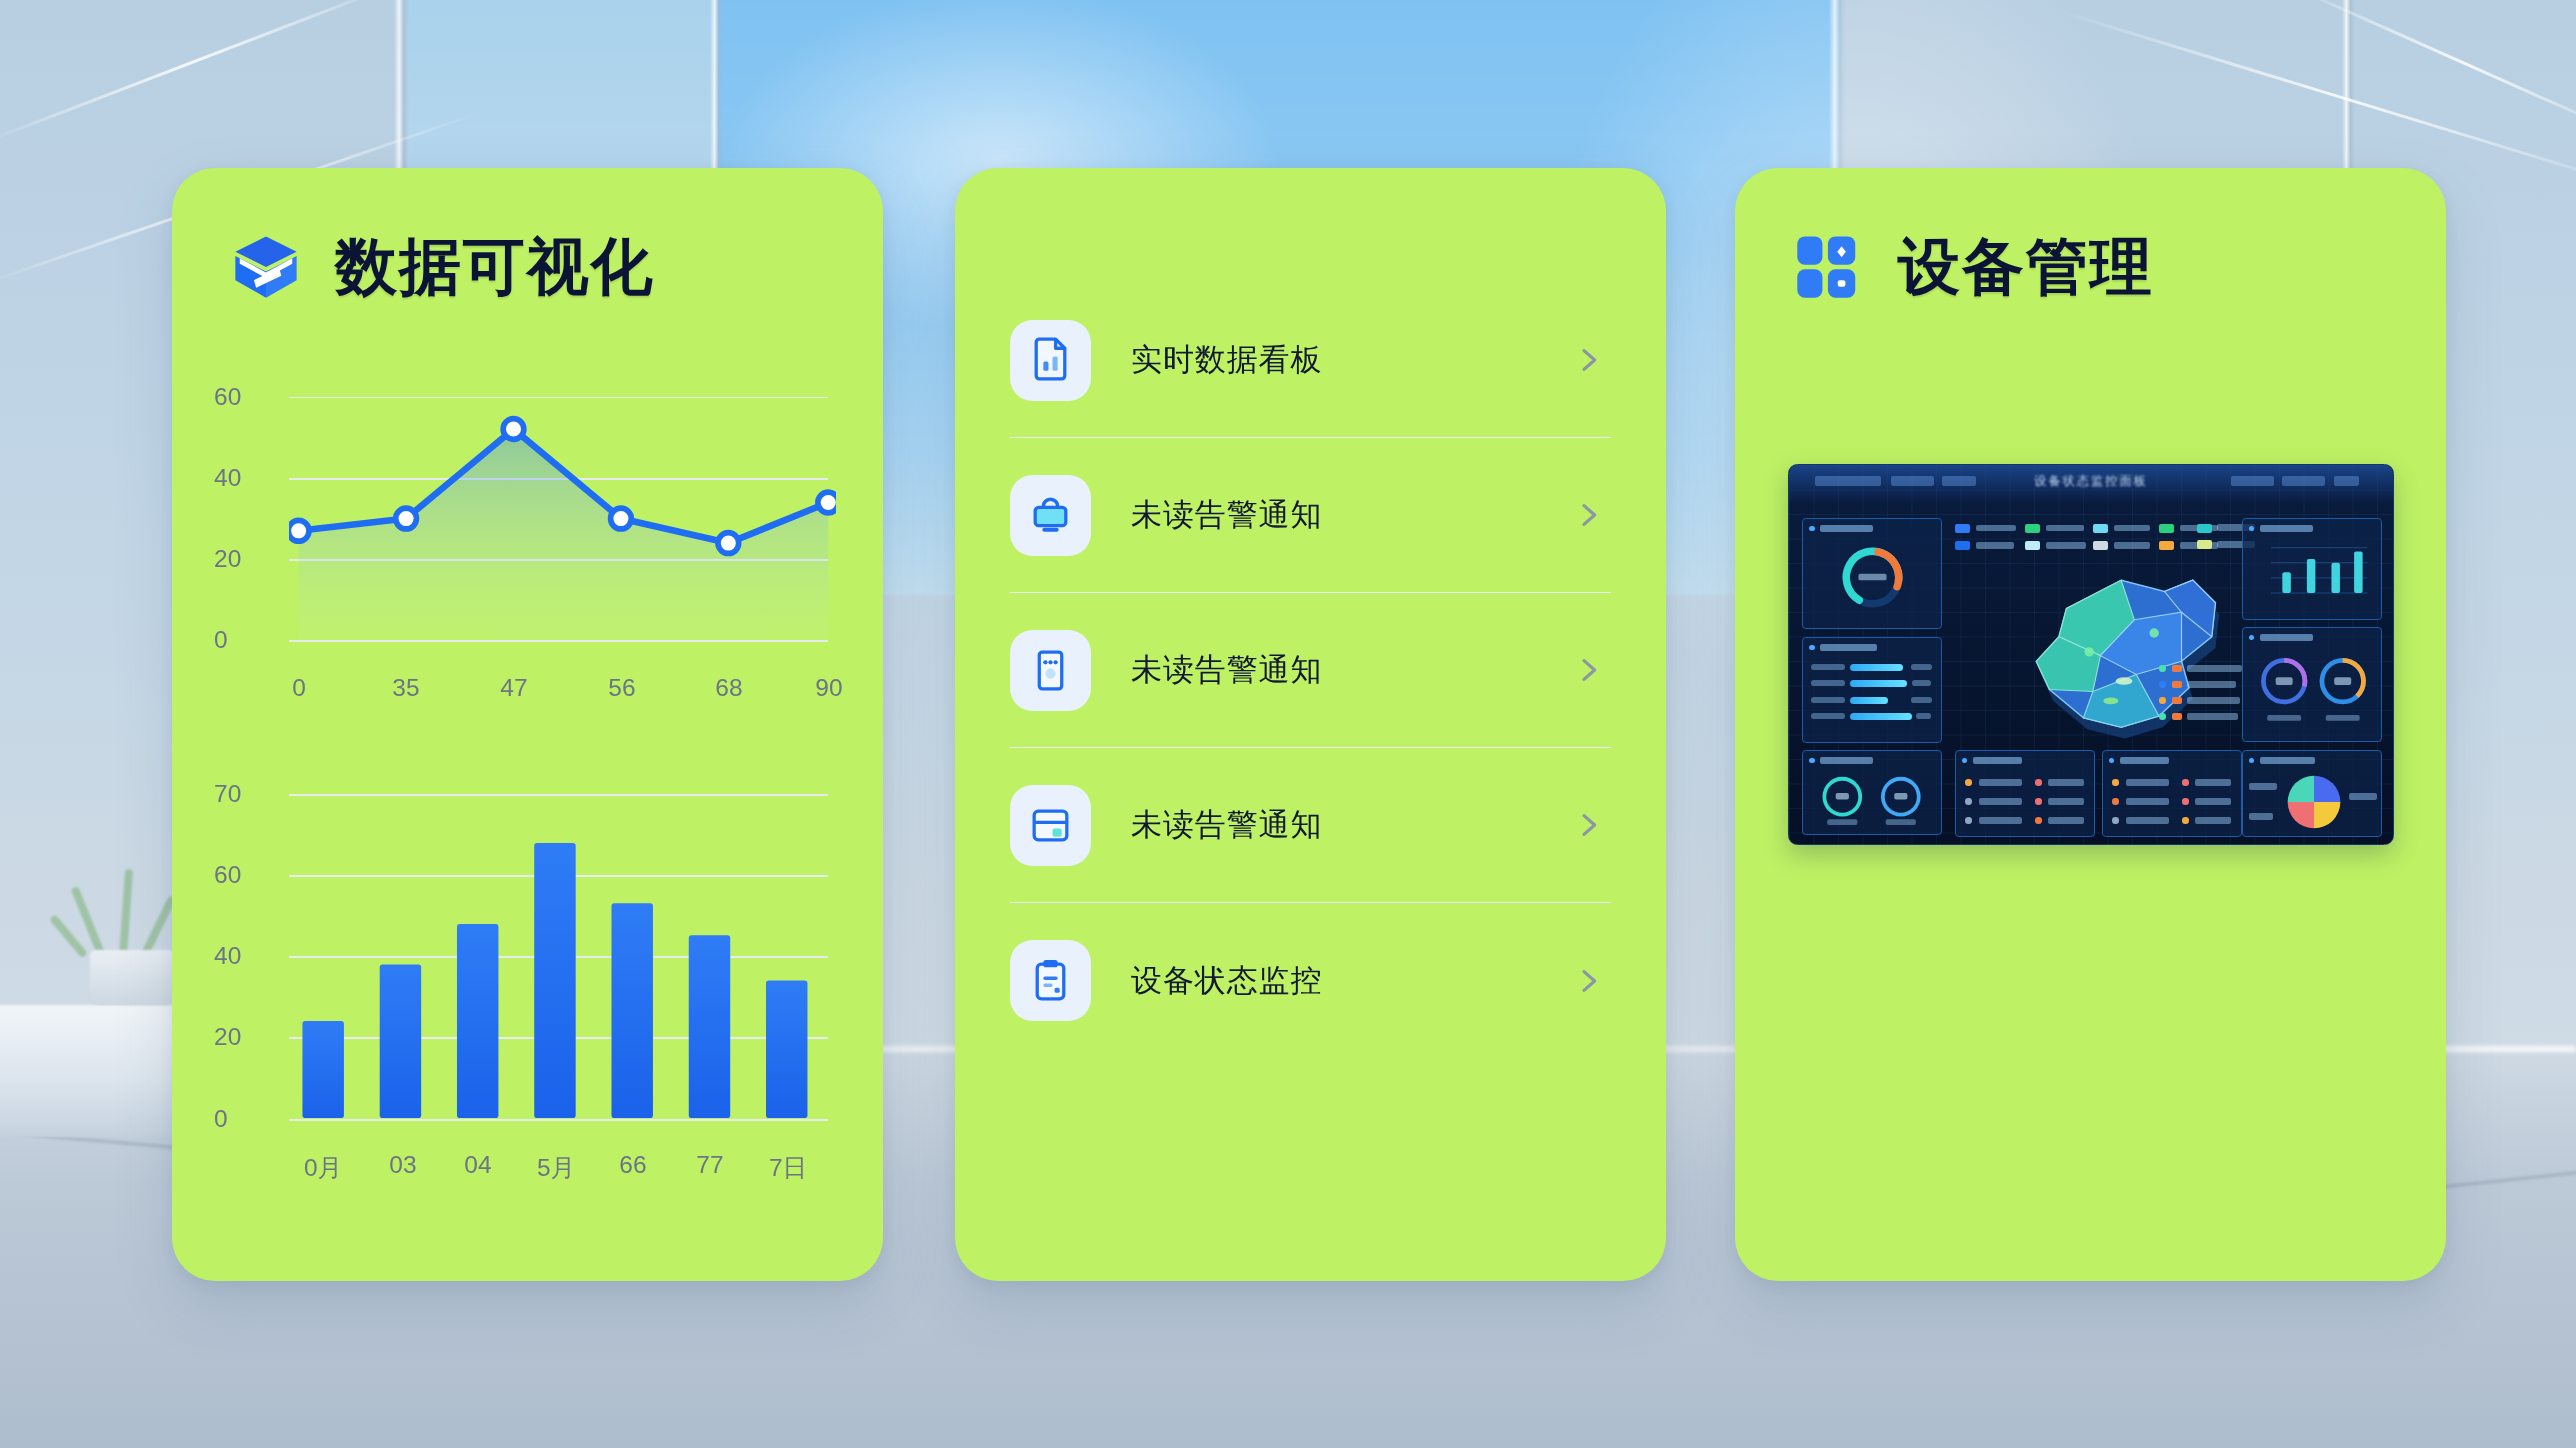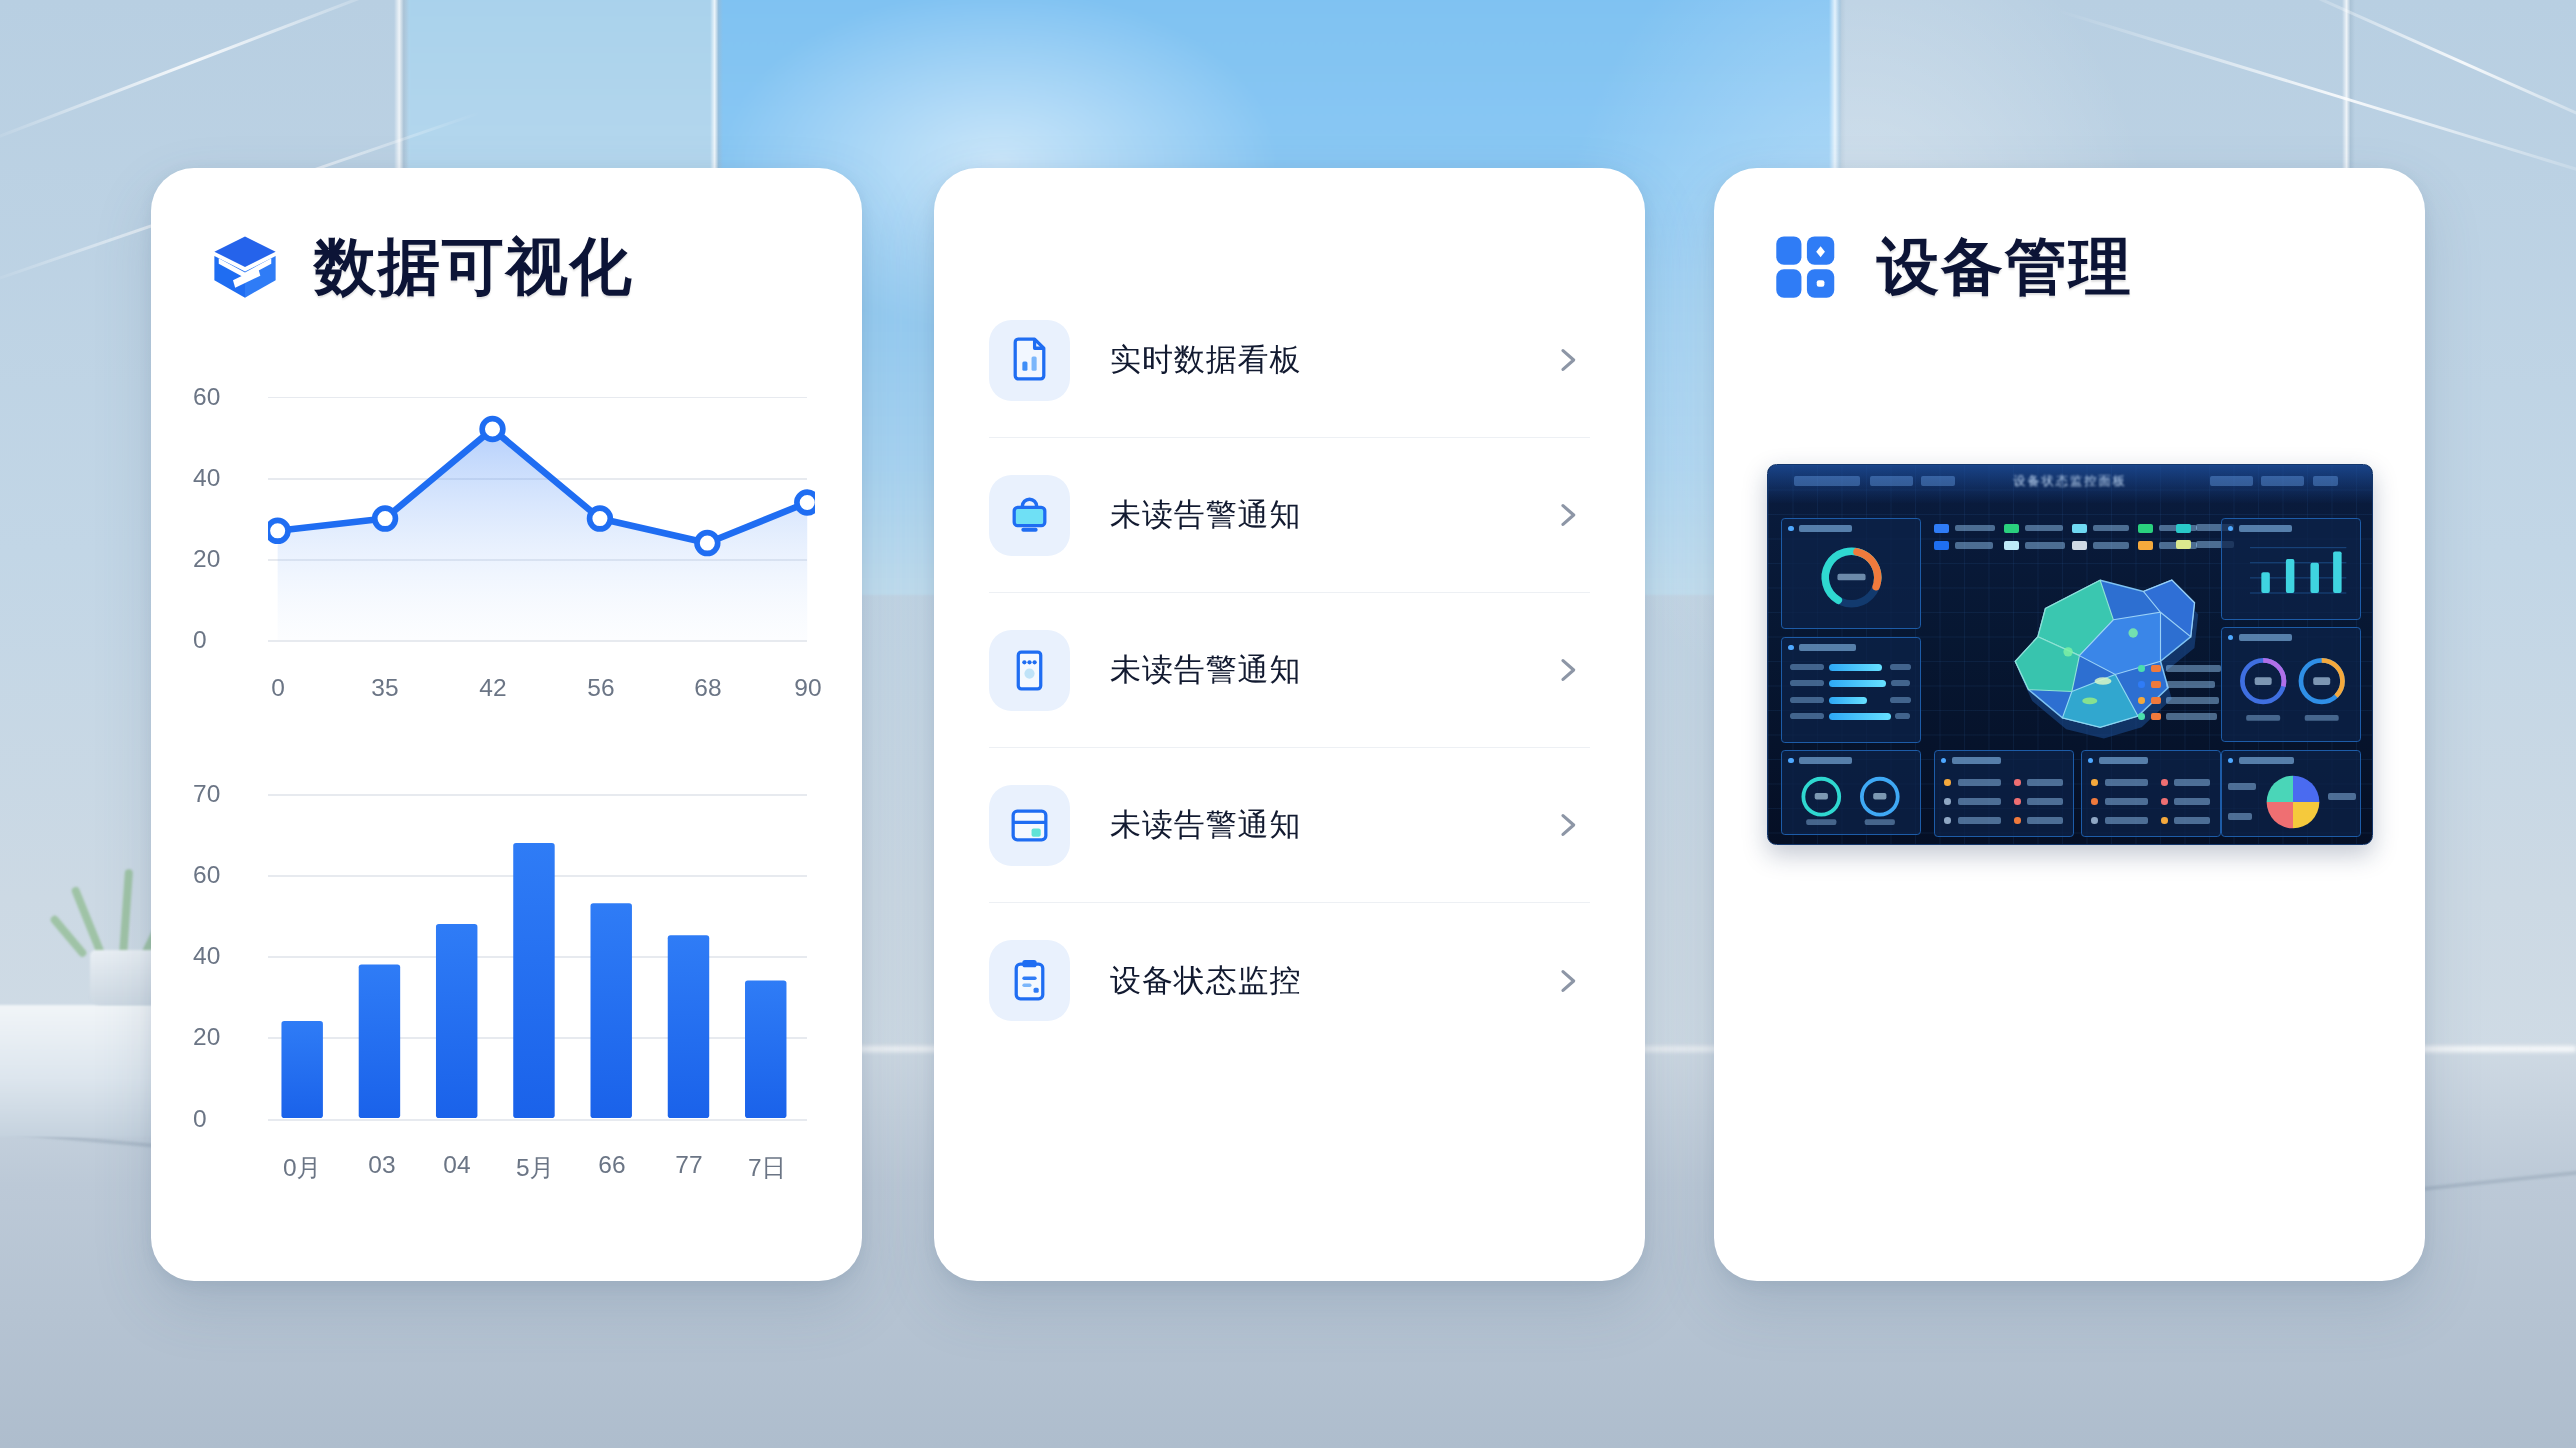--- a/index.html
+++ b/index.html
@@ -81,23 +81,24 @@
   }
   .glow {
     position: absolute; left: 1434px; top: 0; width: 849px; height: 1038px;
     background: radial-gradient(ellipse 425px 585px at 50% 30%, rgba(255,255,255,.42), rgba(255,255,255,0) 72%);
     pointer-events: none;
   }
 
   
   .card {
     position: absolute;
-    background: #ffffff;
+    background: #bef264;
     border-radius: 43px;
     box-shadow: 0 24.5px 57px rgba(70,100,130,.18), 0 3.8px 13.2px rgba(70,100,130,.10);
+    margin-left: 21px;
   }
   #card-data   { left: 151px;  top: 168px; width: 711px;  height: 1113px; }
   #card-alert  { left: 934px;  top: 168px; width: 711px;  height: 1113px; }
   #card-device { left: 1714px; top: 168px; width: 711px;  height: 1113px; }
 
   .card-header {
     display: flex; align-items: center; gap: 34px;
     padding: 64px 0 0 59px;
   }
   .card-title {
@@ -258,21 +259,21 @@
           <circle cx="124" cy="129" r="11"></circle>
           <circle cx="238" cy="34" r="11"></circle>
           <circle cx="352" cy="129" r="11"></circle>
           <circle cx="466" cy="155" r="11"></circle>
           <circle cx="572" cy="112" r="11"></circle>
         </g>
       </svg>
 
       <div class="axis-label x-lab" style="left:85px;  top:300px;">0</div>
       <div class="axis-label x-lab" style="left:192px; top:300px;">35</div>
-      <div class="axis-label x-lab" style="left:300px; top:300px;">42</div>
+      <div class="axis-label x-lab" style="left:300px; top:300px;">47</div>
       <div class="axis-label x-lab" style="left:408px; top:300px;">56</div>
       <div class="axis-label x-lab" style="left:515px; top:300px;">68</div>
       <div class="axis-label x-lab" style="left:615px; top:300px;">90</div>
     </div>
 
     <div class="chart-block" style="height:406px; margin-top:26.4px;">
       <div class="axis-label y-lab" style="left:0; width:59px; top:17px;">70</div>
       <div class="axis-label y-lab" style="left:0; width:59px; top:98px;">60</div>
       <div class="axis-label y-lab" style="left:0; width:59px; top:179px;">40</div>
       <div class="axis-label y-lab" style="left:0; width:59px; top:260px;">20</div>

